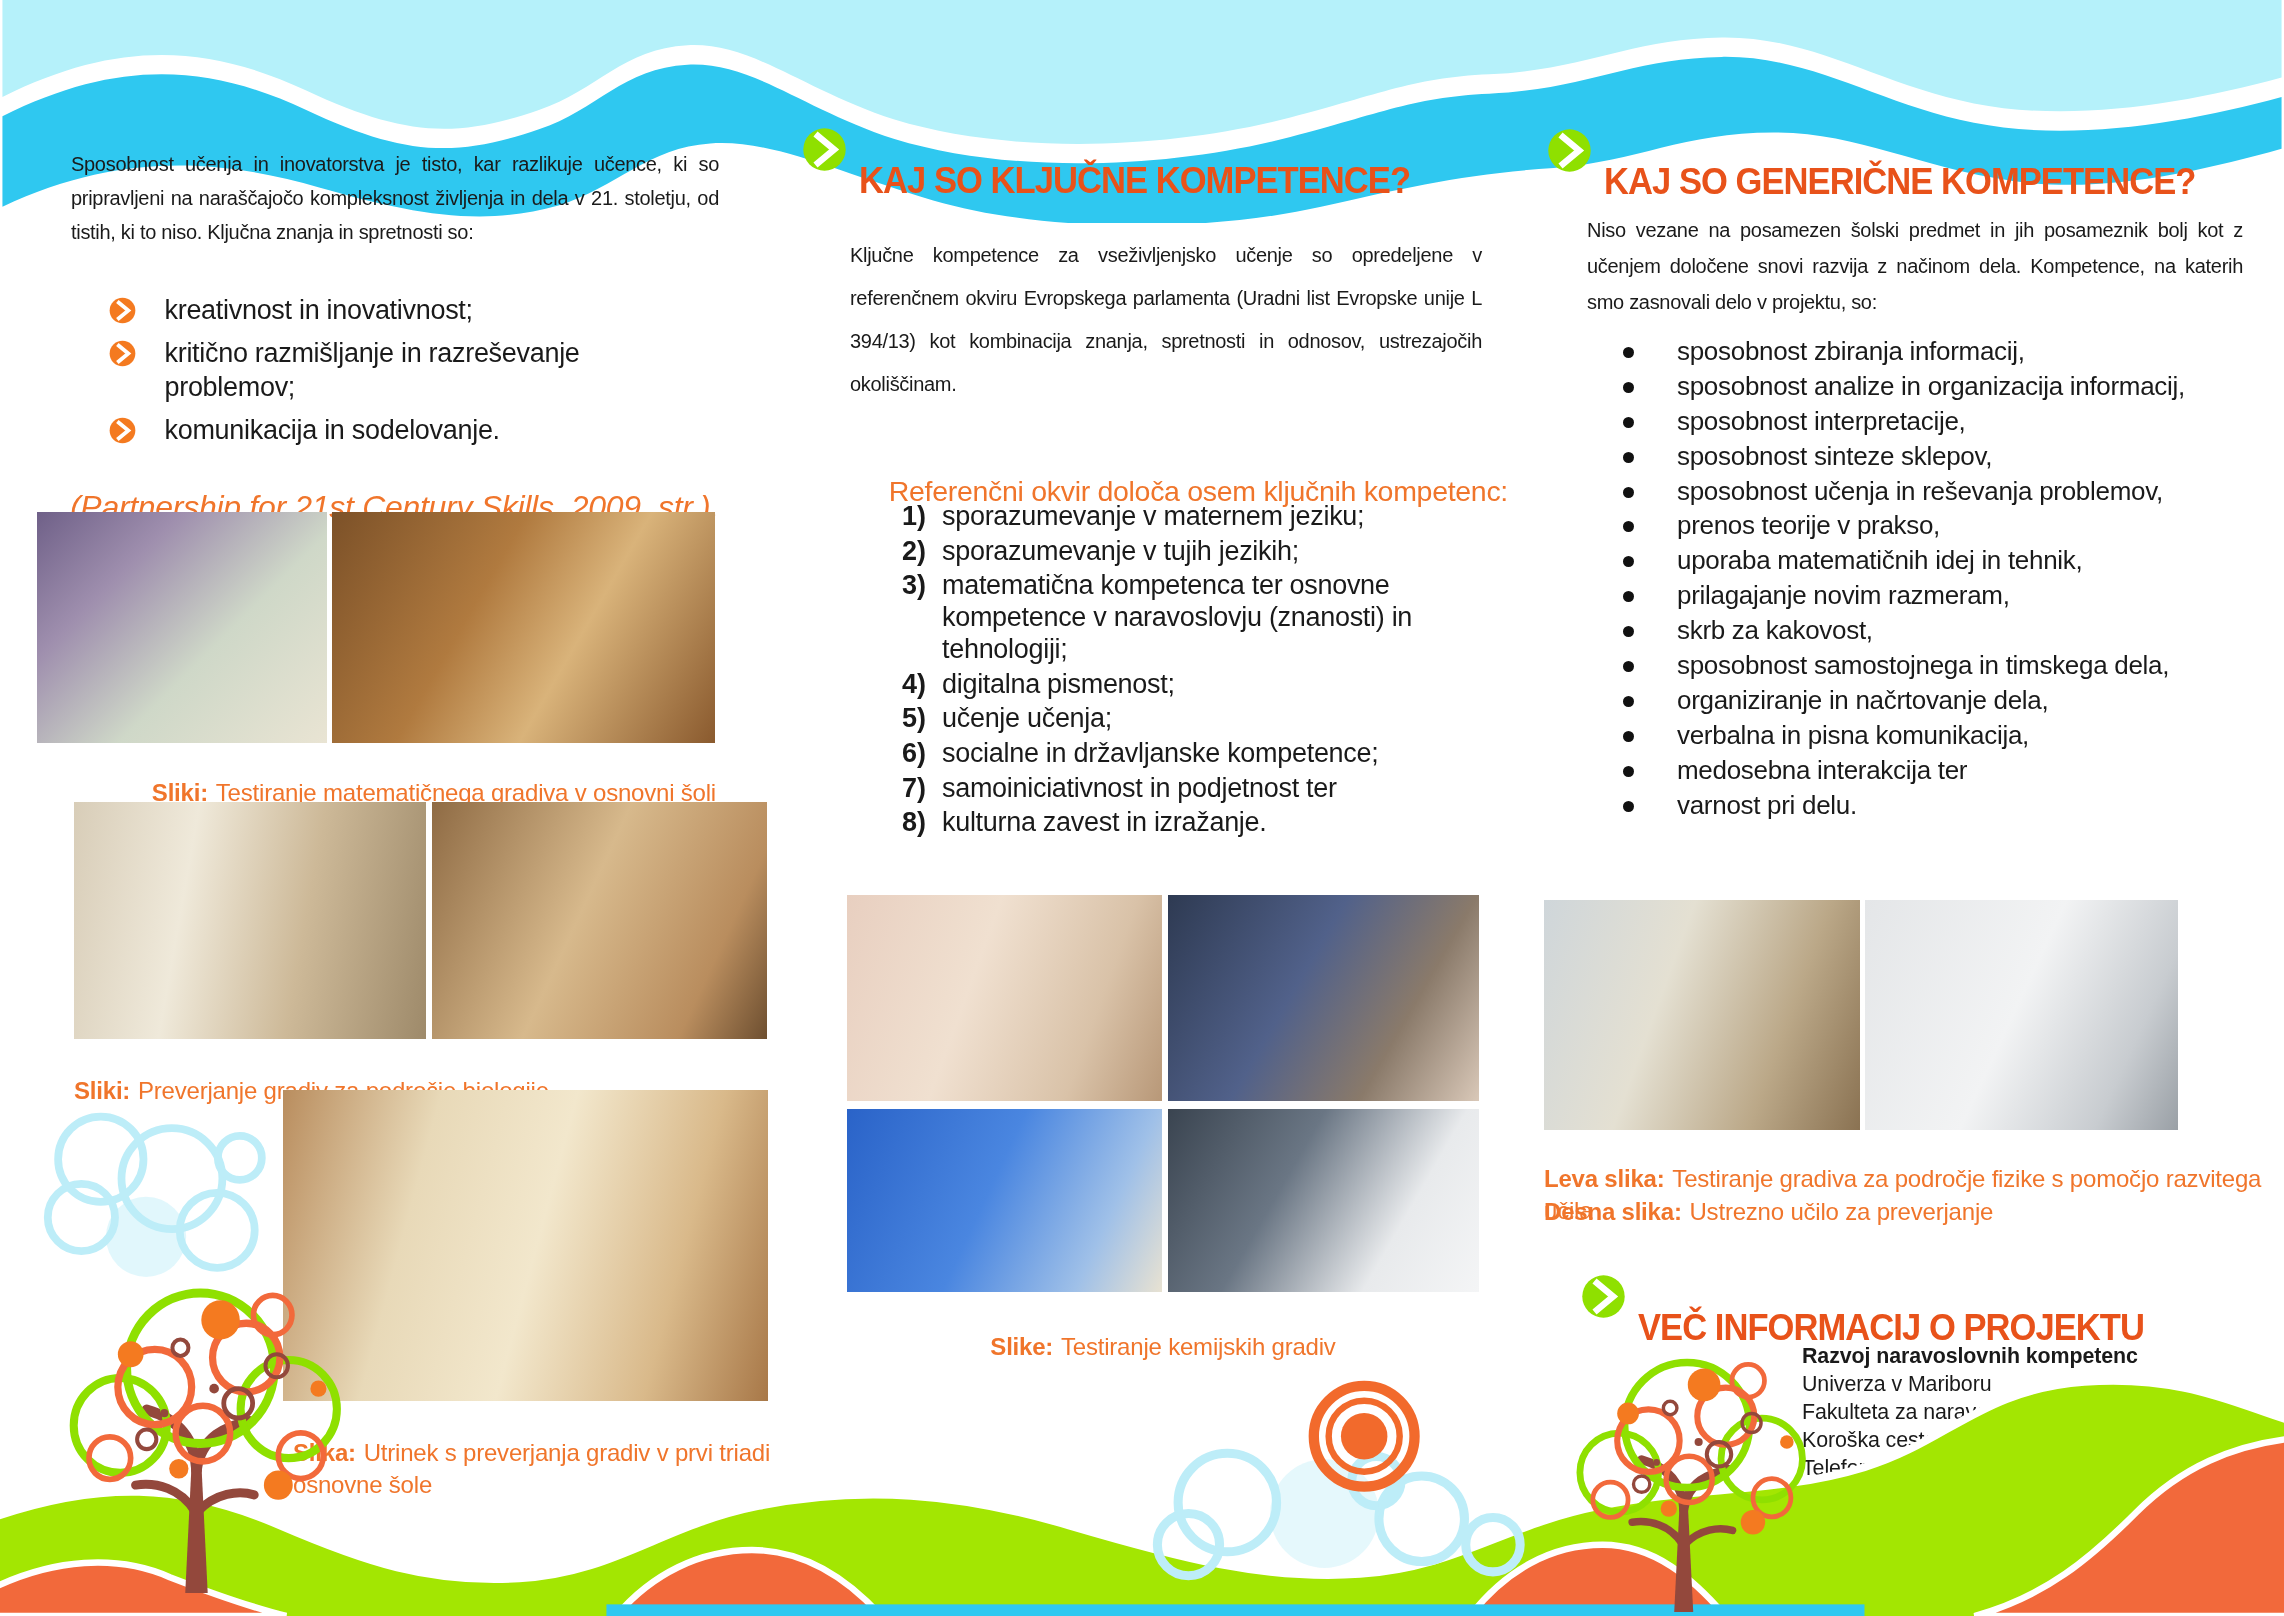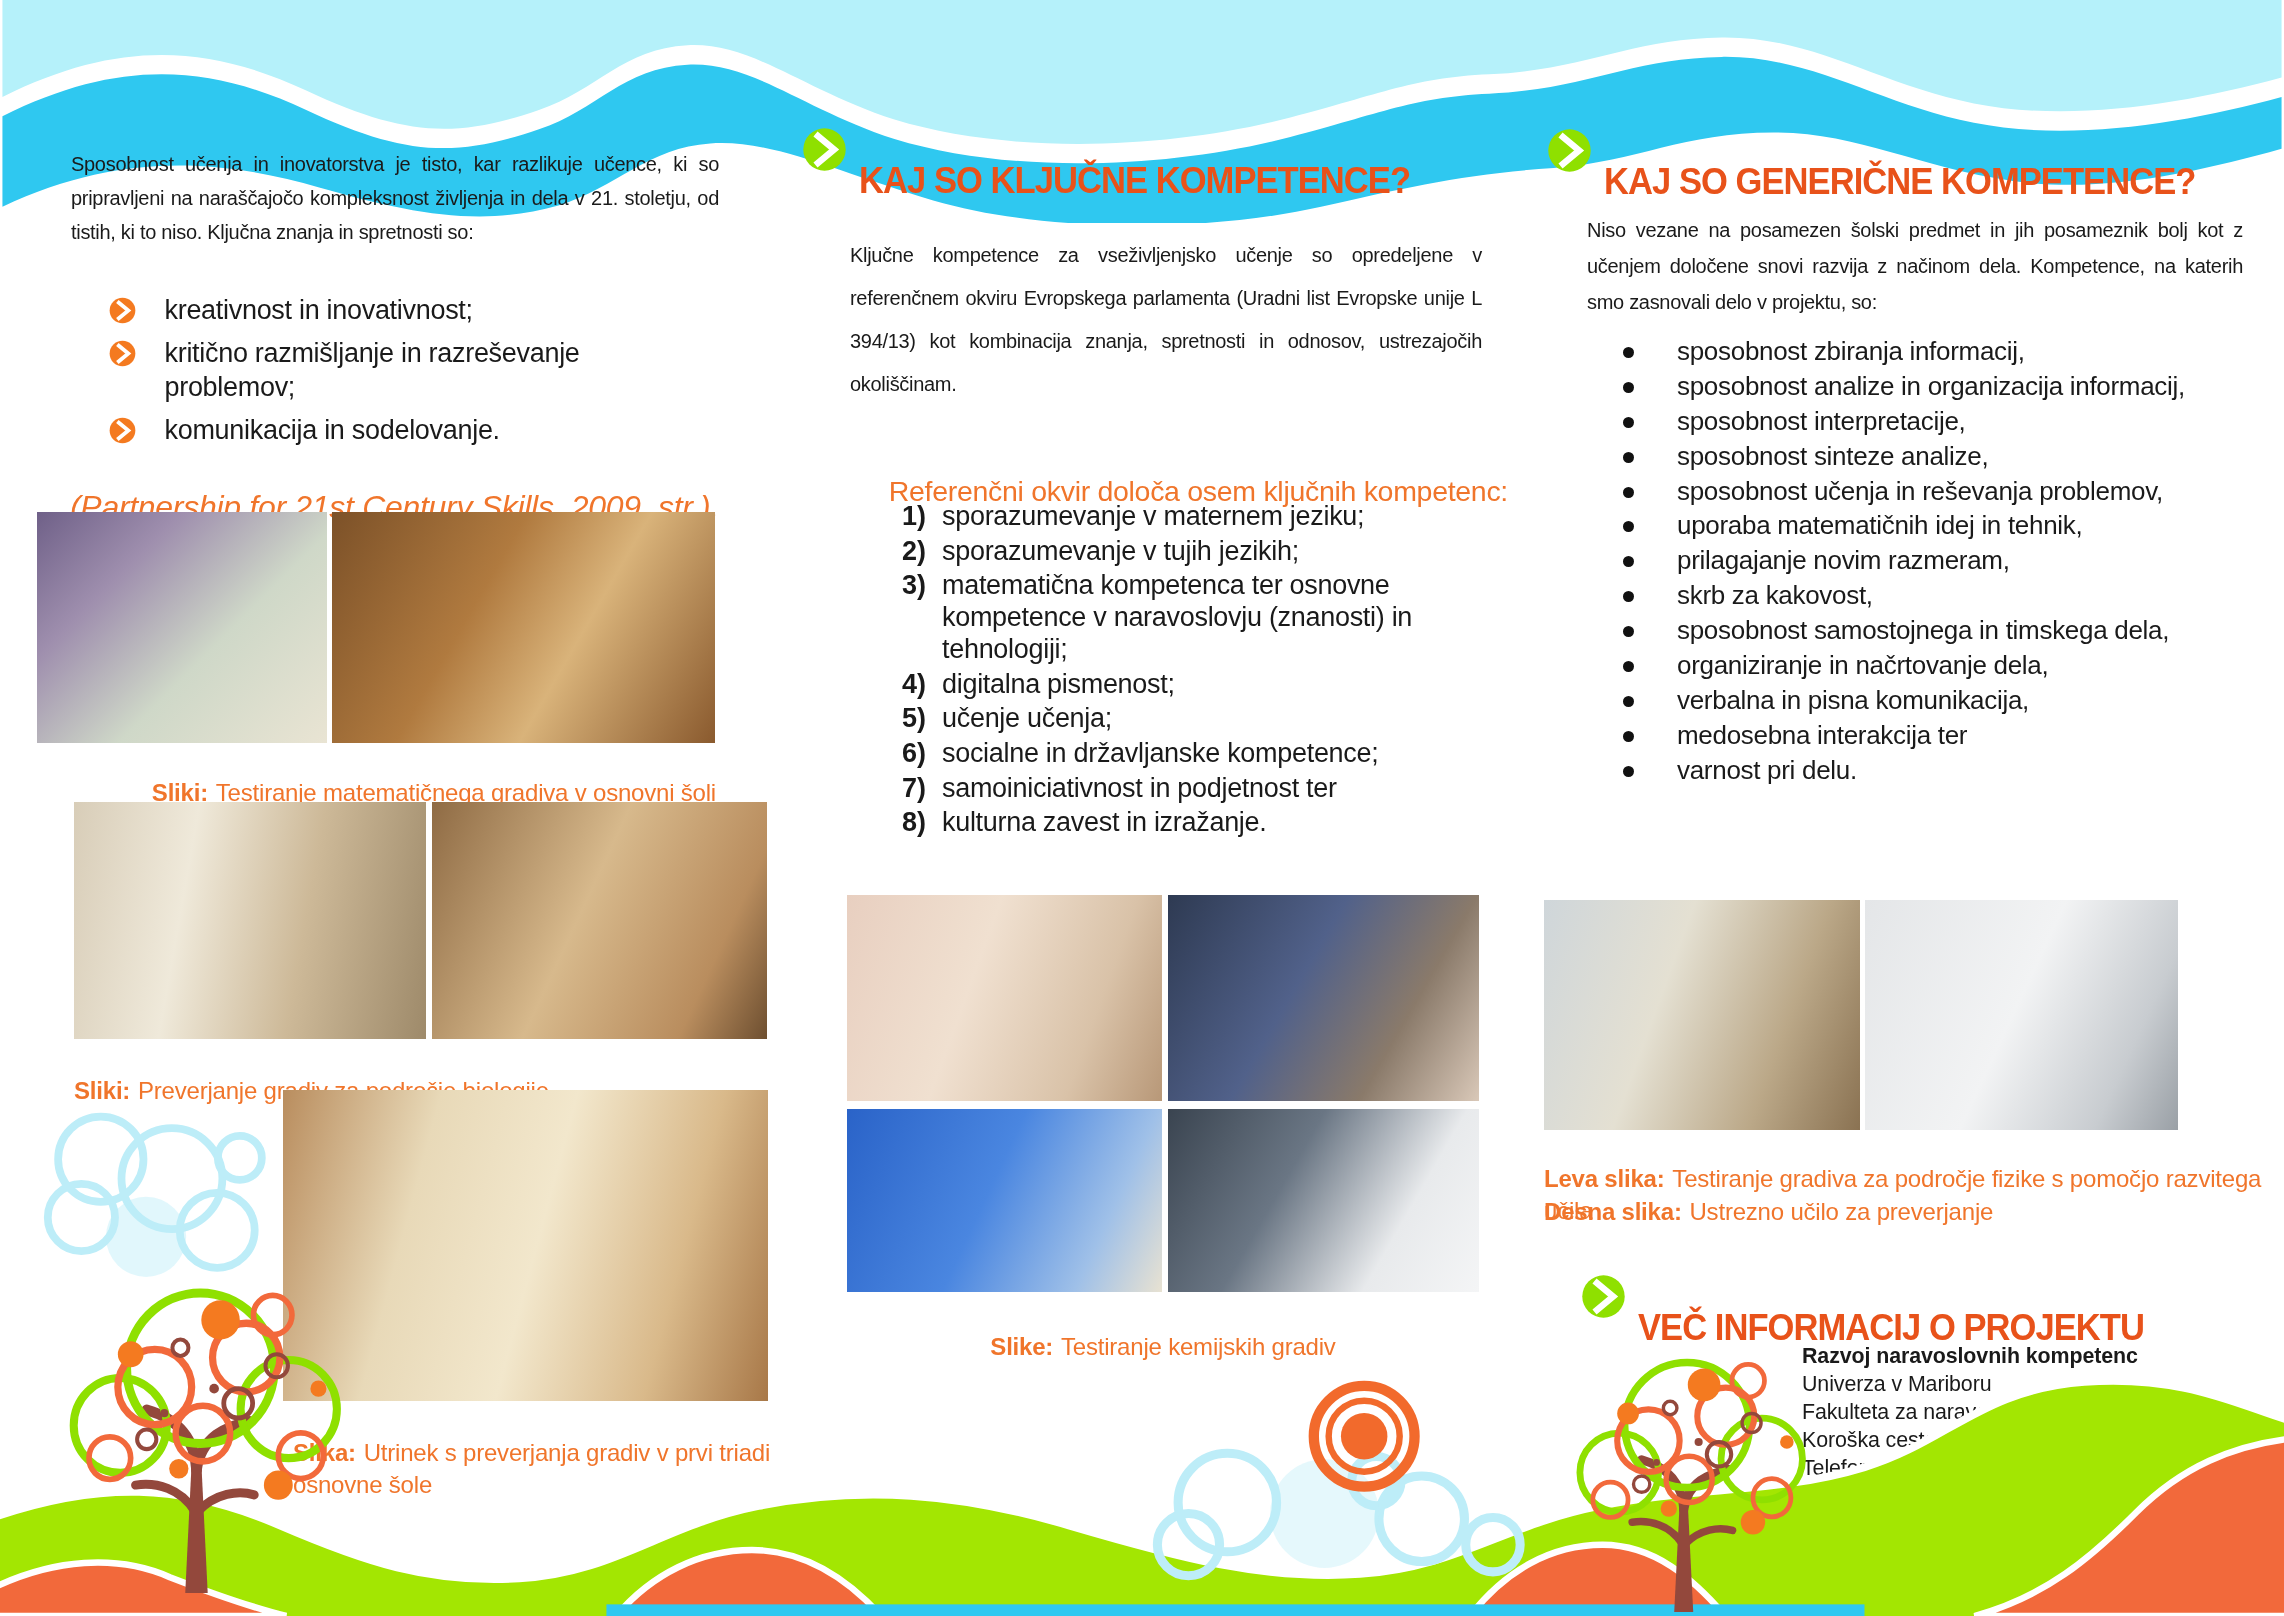--- a/index.html
+++ b/index.html
@@ -169,25 +169,29 @@
     <div class="rb">
         <span class="rdot"></span>
         <span class="rbt">sposobnost analize in organizacija informacij,</span>
       </div>
     <div class="rb">
         <span class="rdot"></span>
         <span class="rbt">sposobnost interpretacije,</span>
       </div>
     <div class="rb">
         <span class="rdot"></span>
-        <span class="rbt">sposobnost sinteze analize,</span>
+        <span class="rbt">sposobnost sinteze sklepov,</span>
       </div>
     <div class="rb">
         <span class="rdot"></span>
         <span class="rbt">sposobnost učenja in reševanja problemov,</span>
+      </div>
+    <div class="rb">
+        <span class="rdot"></span>
+        <span class="rbt">prenos teorije v prakso,</span>
       </div>
     <div class="rb">
         <span class="rdot"></span>
         <span class="rbt">uporaba matematičnih idej in tehnik,</span>
       </div>
     <div class="rb">
         <span class="rdot"></span>
         <span class="rbt">prilagajanje novim razmeram,</span>
       </div>
     <div class="rb">

